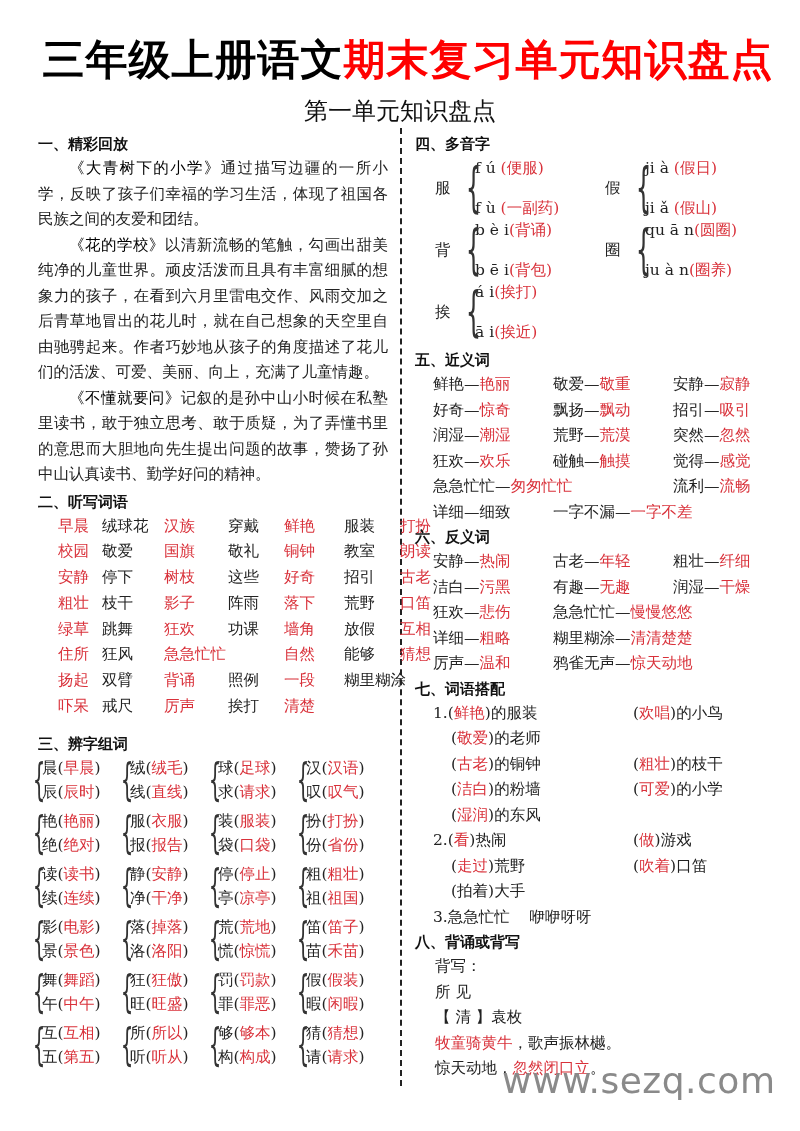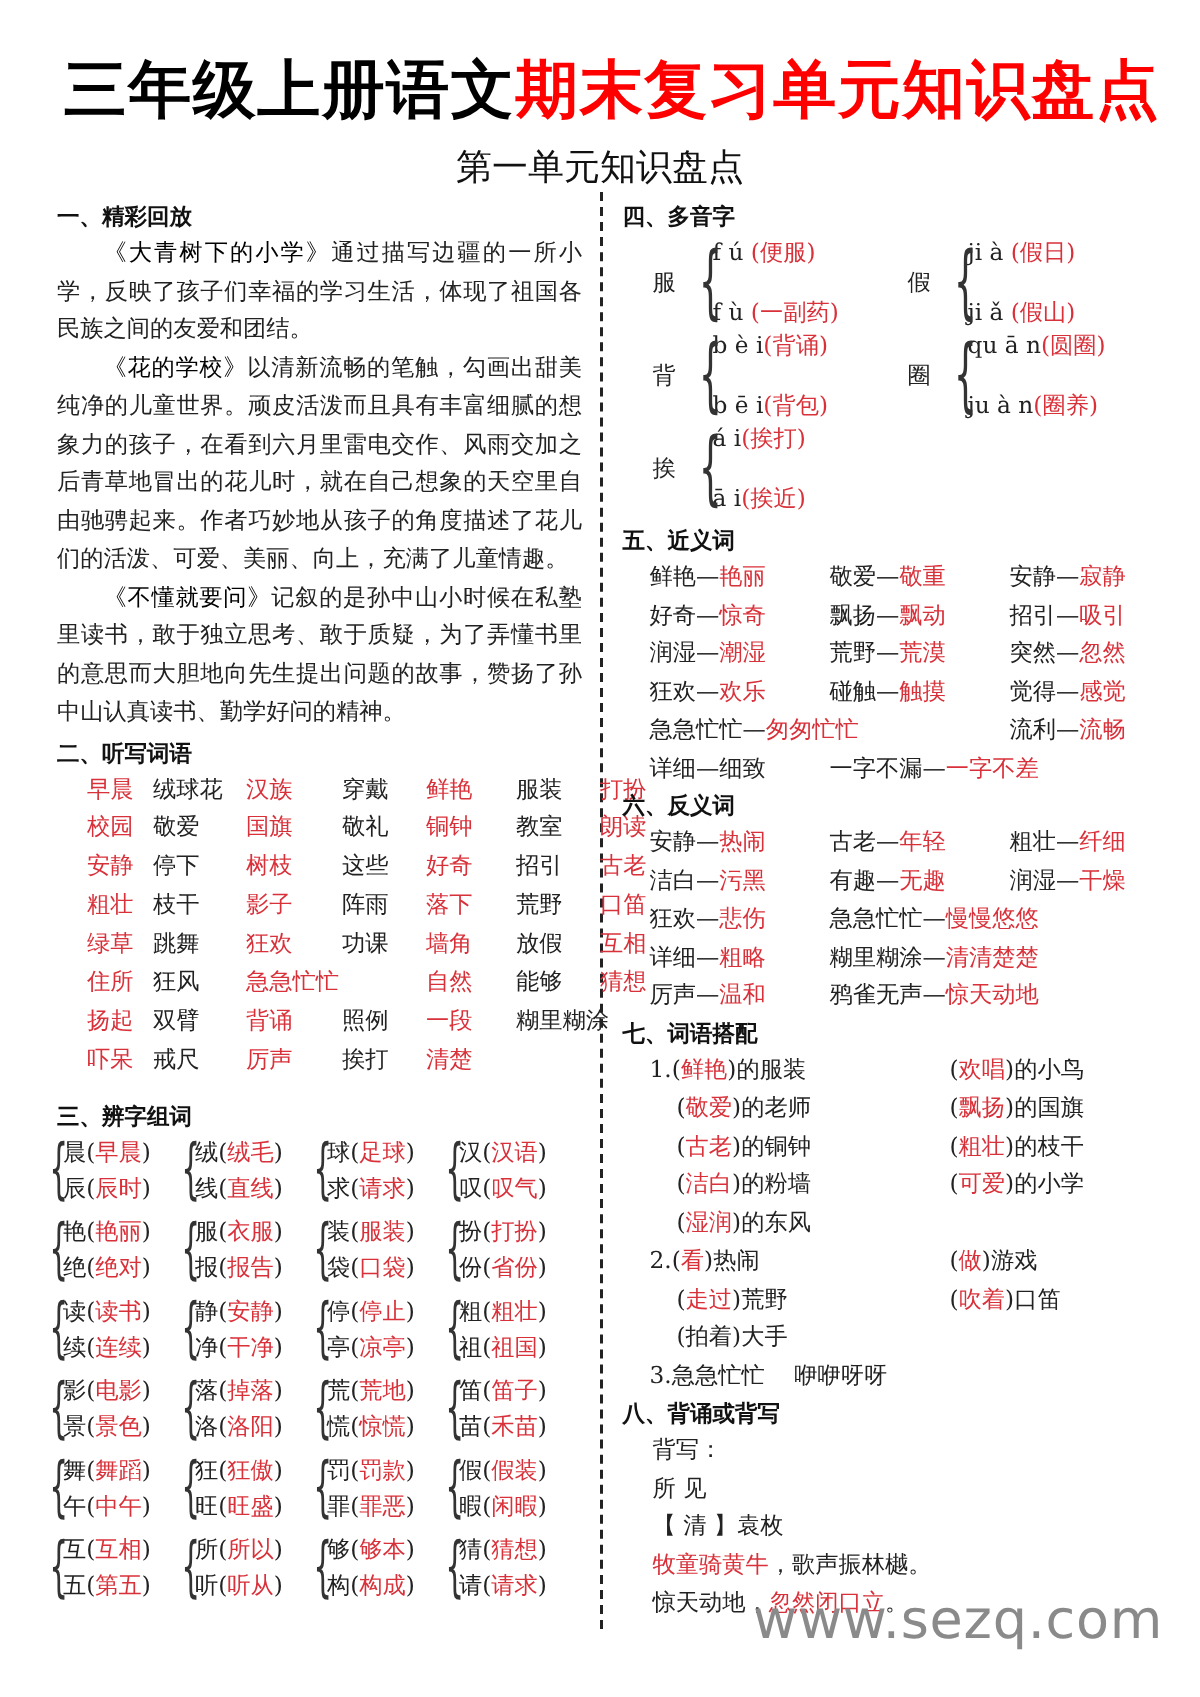--- a/index.html
+++ b/index.html
@@ -373,21 +373,20 @@
     </div>
 
   <div class="h">七、词语搭配</div>
   <div id="s7" class="dp">
       <div class="dp-row">
         <div><span>1.</span><span>(</span><span class="r">鲜艳</span><span>)</span><span>的服装</span></div>
         <div><span>(</span><span class="r">欢唱</span><span>)</span><span>的小鸟</span></div>
       </div>
       <div class="dp-row">
         <div style="padding-left: 18px;"><span>(</span><span class="r">敬爱</span><span>)</span><span>的老师</span></div>
-        <div><span>(</span><span class="r">飘扬</span><span>)</span><span>的国旗</span></div>
       </div>
       <div class="dp-row">
         <div style="padding-left: 18px;"><span>(</span><span class="r">古老</span><span>)</span><span>的铜钟</span></div>
         <div><span>(</span><span class="r">粗壮</span><span>)</span><span>的枝干</span></div>
       </div>
       <div class="dp-row">
         <div style="padding-left: 18px;"><span>(</span><span class="r">洁白</span><span>)</span><span>的粉墙</span></div>
         <div><span>(</span><span class="r">可爱</span><span>)</span><span>的小学</span></div>
       </div>
       <div class="dp-row">

